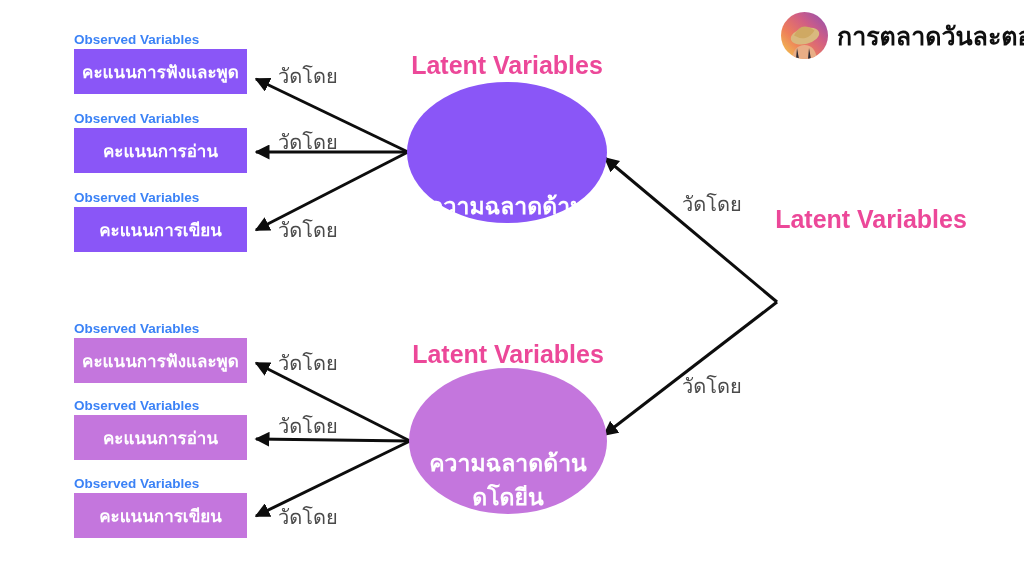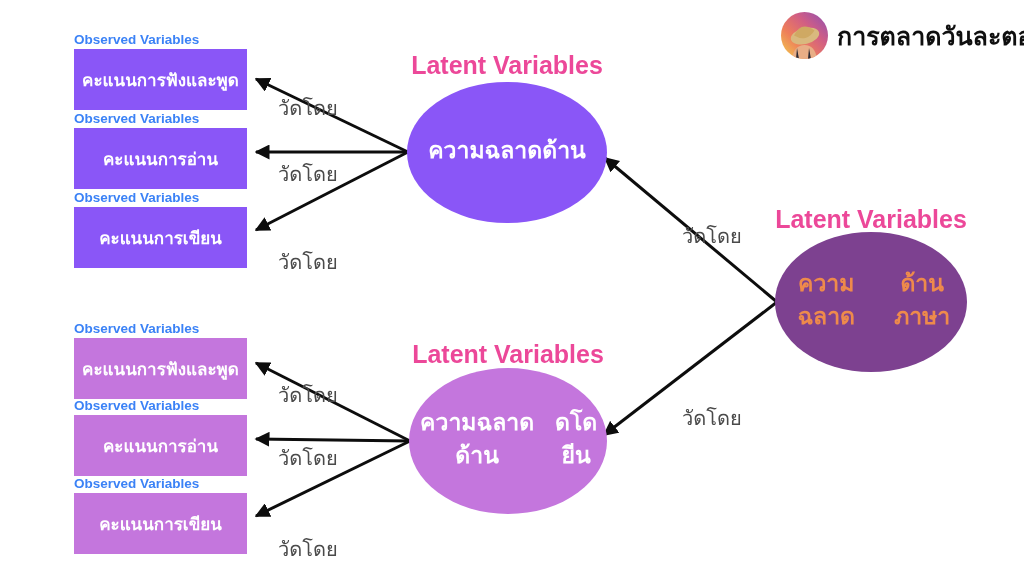--- a/index.html
+++ b/index.html
@@ -4,46 +4,46 @@
 <style>
   html,body{margin:0;padding:0;background:#e9e9e9;}
   .canvas{
     position:relative;width:1024px;height:576px;background:#ffffff;overflow:hidden;
     font-family:"Liberation Sans","DejaVu Sans",sans-serif;
   }
   svg.arrows{position:absolute;left:0;top:0;width:1024px;height:576px;}
 
   
   .obs-box{
-    position:absolute;left:74px;width:173px;height:61px;
+    position:absolute;left:74px;width:173px;height:45px;
     display:flex;align-items:center;justify-content:center;
     color:#ffffff;font-weight:bold;font-size:17px;white-space:nowrap;
   }
   .obs-box.en{background:#8a56f7;}
   .obs-box.cn{background:#c476dd;}
   .obs-label{
     position:absolute;left:74px;width:173px;
     font-size:13.5px;color:#3b82f6;font-weight:700;
   }
 
   
   .ellipse{
     position:absolute;border-radius:50%;
-    display:flex;flex-direction:row;align-items:center;justify-content:center;
-    text-align:center;font-weight:bold;font-size:23px;line-height:1.45;color:#ffffff;font-family:Liberation Mono, monospace;
+    display:flex;flex-direction:column;align-items:center;justify-content:flex-end;
+    text-align:center;font-weight:bold;font-size:23px;line-height:1.45;color:#ffffff;
   }
   .ellipse.en{left:407px;top:82px;width:200px;height:141px;background:#8a56f7;}
   .ellipse.cn{left:409px;top:368px;width:198px;height:146px;background:#c476dd;}
   .ellipse.root{left:775px;top:232px;width:192px;height:140px;background:#7d4190;color:#ee8a4b;}
 
   .latent-label{
     position:absolute;text-align:center;font-weight:bold;font-size:25px;color:#ec4899;white-space:nowrap;
   }
   .measured{
-    position:absolute;font-size:20px;color:#4a4a4a;white-space:nowrap;margin-top:32px;
+    position:absolute;font-size:20px;color:#4a4a4a;white-space:nowrap;
   }
 
   
   .logo{position:absolute;left:781px;top:12px;display:flex;align-items:center;gap:9px;}
   .logo-text{font-size:25px;font-weight:bold;color:#0f0f0f;white-space:nowrap;}
 </style>
 </head>
 <body>
 
 <div class="canvas">
@@ -89,24 +89,20 @@
   <div class="latent-label" style="left:409px;width:198px;top:340px;">Latent Variables</div>
   <div class="latent-label" style="left:775px;width:192px;top:205px;">Latent Variables</div>
 
   <div class="ellipse en">
     <div>ความฉลาดด้าน</div>
   </div>
   <div class="ellipse cn">
     <div>ความฉลาดด้าน</div>
     <div>ดโดยีน</div>
   </div>
-  <div class="ellipse root">
-    <div>ความฉลาด</div>
-    <div>ด้านภาษา</div>
-  </div>
 
   <span class="measured" style="left:278px;top:60px;">วัดโดย</span>
   <span class="measured" style="left:278px;top:126px;">วัดโดย</span>
   <span class="measured" style="left:278px;top:214px;">วัดโดย</span>
   <span class="measured" style="left:278px;top:347px;">วัดโดย</span>
   <span class="measured" style="left:278px;top:410px;">วัดโดย</span>
   <span class="measured" style="left:278px;top:501px;">วัดโดย</span>
   <span class="measured" style="left:682px;top:188px;">วัดโดย</span>
   <span class="measured" style="left:682px;top:370px;">วัดโดย</span>
 

